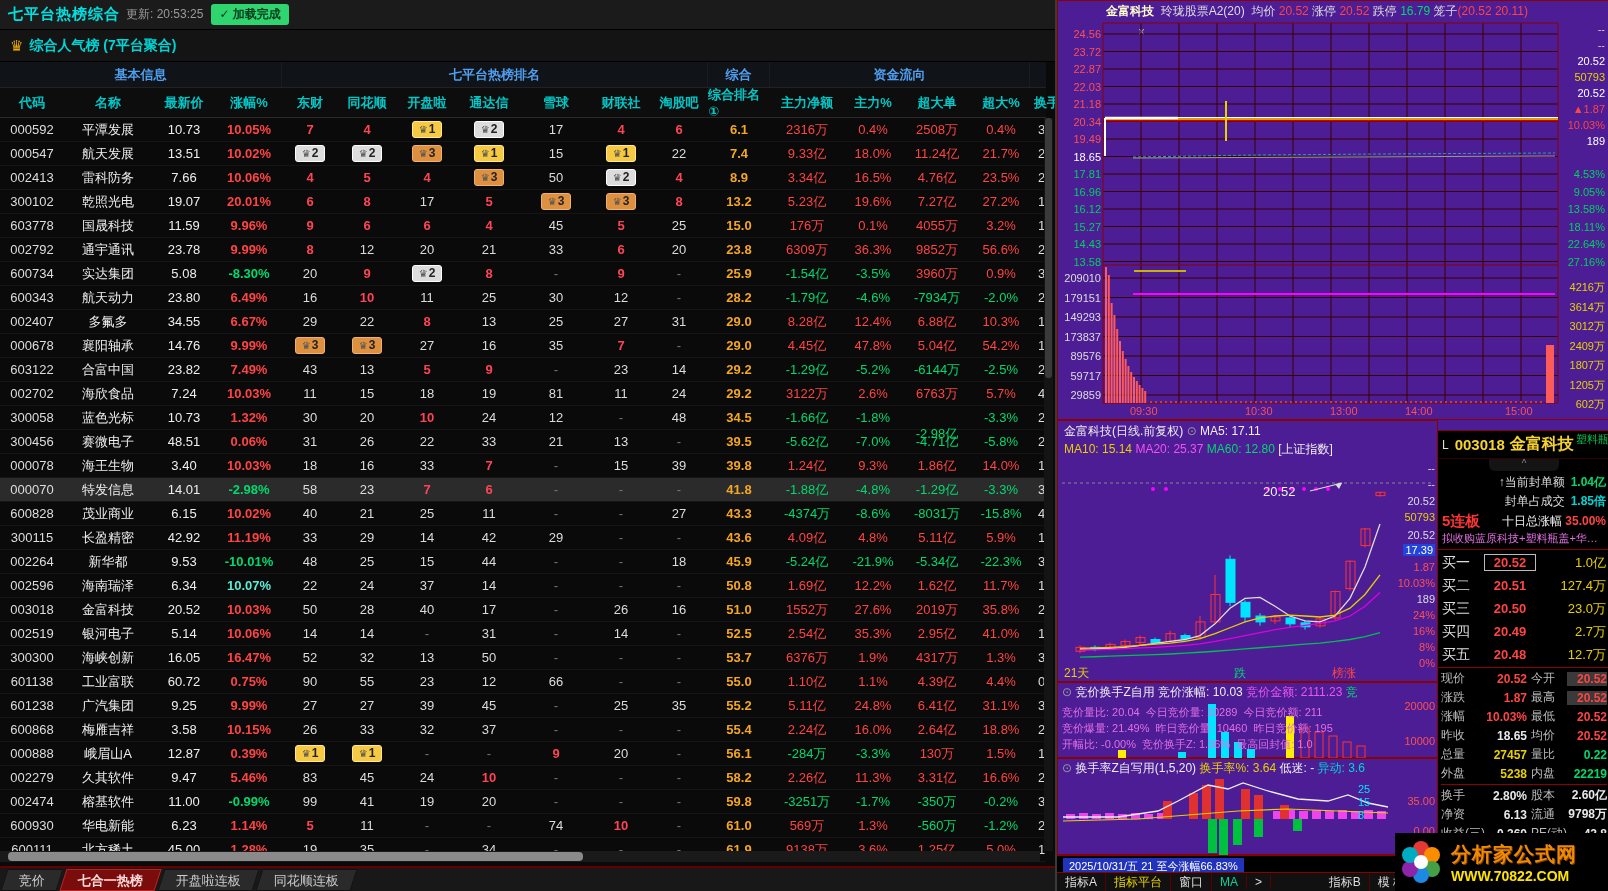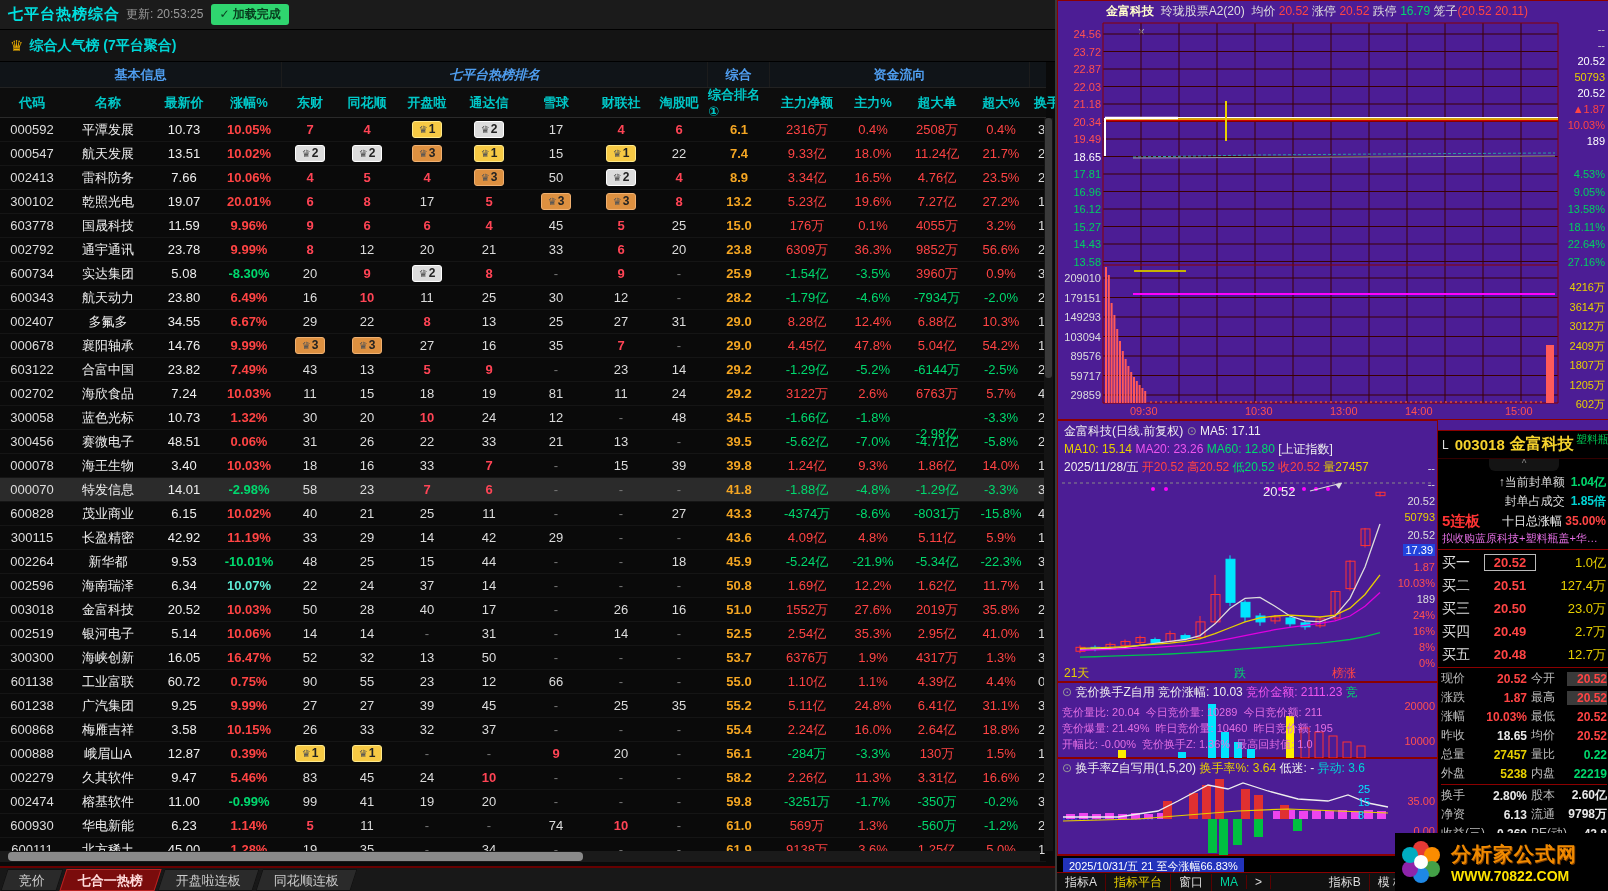--- a/index.html
+++ b/index.html
@@ -114,21 +114,21 @@
       <span class="t-title">七平台热榜综合</span>
       <span class="t-upd">更新: 20:53:25</span>
       <span class="t-badge">✓ 加载完成</span>
     </div>
     <div class="subbar">
       <span class="trophy">♛</span>
       <span class="s-title">综合人气榜 (7平台聚合)</span>
     </div>
     <div class="grouprow">
         <div class="gcell" style="width: 282px;">基本信息</div>
-        <div class="gcell" style="width: 426px; font-style: italic;">七平台热榜排名</div>
+        <div class="gcell" style="width: 426px;">七平台热榜排名</div>
         <div class="gcell" style="width: 62px;">综合</div>
         <div class="gcell" style="width: 260px;">资金流向</div>
       </div>
     <div class="headrow">
         <div class="hcell" style="width: 64px;">代码</div>
         <div class="hcell" style="width: 88px;">名称</div>
         <div class="hcell" style="width: 64px;">最新价</div>
         <div class="hcell" style="width: 66px;">涨幅%</div>
         <div class="hcell" style="width: 56px;">东财</div>
         <div class="hcell" style="width: 58px;">同花顺</div>
@@ -916,21 +916,21 @@
           <div class="axis-lab" style="left: 1px; top: 149.5px; color: rgb(255, 255, 255);">18.65</div>
           <div class="axis-lab" style="left: 1px; top: 167px; color: rgb(0, 208, 96);">17.81</div>
           <div class="axis-lab" style="left: 1px; top: 184.5px; color: rgb(0, 208, 96);">16.96</div>
           <div class="axis-lab" style="left: 1px; top: 202px; color: rgb(0, 208, 96);">16.12</div>
           <div class="axis-lab" style="left: 1px; top: 219.5px; color: rgb(0, 208, 96);">15.27</div>
           <div class="axis-lab" style="left: 1px; top: 237px; color: rgb(0, 208, 96);">14.43</div>
           <div class="axis-lab" style="left: 1px; top: 254.5px; color: rgb(0, 208, 96);">13.58</div>
           <div class="axis-lab" style="left: 1px; top: 271px; color: rgb(221, 221, 221);">209010</div>
           <div class="axis-lab" style="left: 1px; top: 290.5px; color: rgb(221, 221, 221);">179151</div>
           <div class="axis-lab" style="left: 1px; top: 310px; color: rgb(221, 221, 221);">149293</div>
-          <div class="axis-lab" style="left: 1px; top: 329.5px; color: rgb(221, 221, 221);">103094</div>
+          <div class="axis-lab" style="left: 1px; top: 329.5px; color: rgb(221, 221, 221);">173837</div>
           <div class="axis-lab" style="left: 1px; top: 349px; color: rgb(221, 221, 221);">89576</div>
           <div class="axis-lab" style="left: 1px; top: 368.5px; color: rgb(221, 221, 221);">59717</div>
           <div class="axis-lab" style="left: 1px; top: 388px; color: rgb(221, 221, 221);">29859</div>
           <div class="axis-lab" style="left: 505px; top: 167px; color: rgb(0, 208, 96);">4.53%</div>
           <div class="axis-lab" style="left: 505px; top: 184.5px; color: rgb(0, 208, 96);">9.05%</div>
           <div class="axis-lab" style="left: 505px; top: 202px; color: rgb(0, 208, 96);">13.58%</div>
           <div class="axis-lab" style="left: 505px; top: 219.5px; color: rgb(0, 208, 96);">18.11%</div>
           <div class="axis-lab" style="left: 505px; top: 237px; color: rgb(0, 208, 96);">22.64%</div>
           <div class="axis-lab" style="left: 505px; top: 254.5px; color: rgb(0, 208, 96);">27.16%</div>
           <div class="axis-lab" style="left: 505px; top: 279px; color: rgb(232, 208, 0);">4216万</div>
@@ -1017,31 +1017,23 @@
           <line x1="252" y1="70" x2="284" y2="62" stroke="#ddd" stroke-width="1.2"></line>
           <polygon points="284,62 277,63 281,68" fill="#ddd"></polygon>
         </svg>
       <div class="kl-t" style="top:2px">
         <span class="wht">金富科技(日线.前复权)</span>
         <span class="clockico">⊙</span>
         <span class="wht">MA5: 17.11</span>
       </div>
       <div class="kl-t" style="top:20px">
         <span class="yel">MA10: 15.14</span>
-        <span class="mag">MA20: 23.26</span>
+        <span class="mag">MA20: 25.37</span>
         <span class="grn">MA60: 12.80</span>
         <span class="wht">[上证指数]</span>
-      </div>
-      <div class="kl-t" style="top:38px">
-        <span class="wht">2025/11/28/五</span>
-        <span class="red">开20.52</span>
-        <span class="red">高20.52</span>
-        <span class="grn">低20.52</span>
-        <span class="red">收20.52</span>
-        <span class="yel">量27457</span>
       </div>
       <div class="kl-t" style="top:244px">
         <span class="yel">21天</span>
         <span class="grn" style="position:absolute;left:170px">跌</span>
         <span class="red" style="position:absolute;left:268px">榜涨</span>
       </div>
     </div>
 
     <div class="sec" id="ind1">
       <svg id="i1svg" width="381" height="76">

